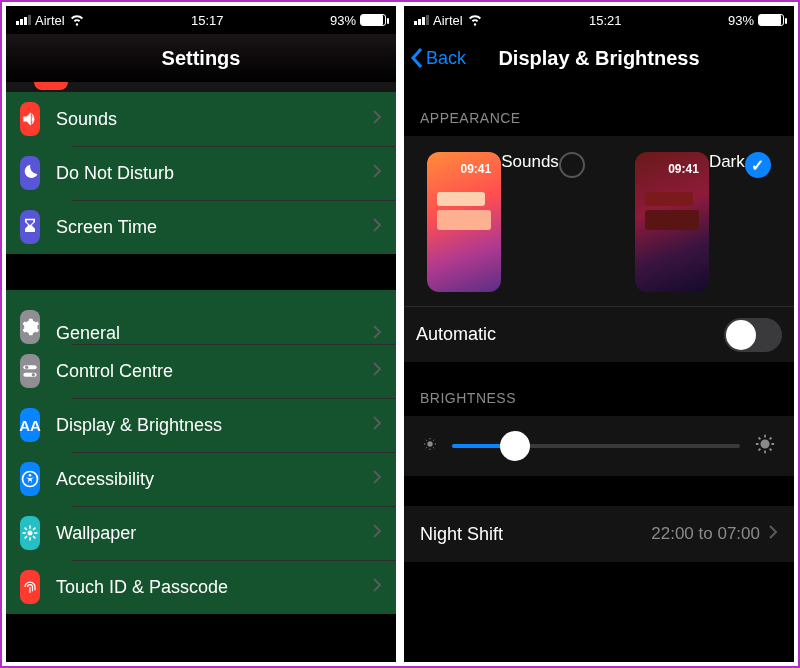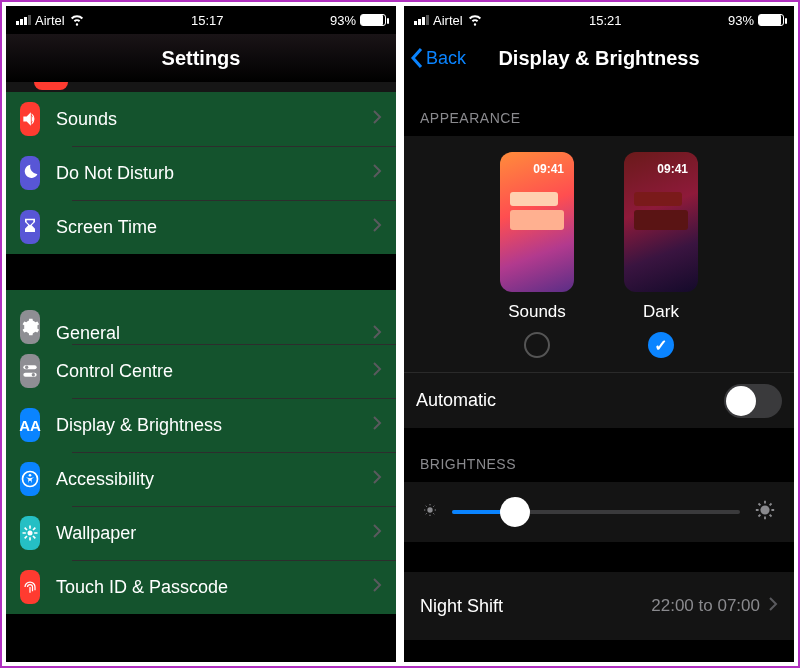--- a/index.html
+++ b/index.html
@@ -108,21 +108,21 @@
     background:#000;
   }
   
   .appearance {
     background:#141414;
     padding: 16px 0 14px;
     display:flex;
     justify-content:center;
     gap:50px;
   }
-  .mode { display:flex; flex-direction:column; align-items:center; gap:10px; }
+  .mode { display:flex; flex-direction:row; gap:0; }
   .thumb {
     width:74px; height:140px; border-radius:12px; overflow:hidden;
     position:relative;
   }
   .thumb-light { background:linear-gradient(160deg,#ff8c3b 0%,#ff4e50 40%,#b23a8e 70%,#5a2e86 100%); }
   .thumb-dark  { background:linear-gradient(160deg,#6a1a1a 0%,#8e1a3a 40%,#3a1440 70%,#140a2a 100%); }
   .thumb-time { position:absolute; top:10px; right:10px; font-size:12px; font-weight:600; color:#fff;}
   .thumb-bar1{position:absolute;top:40px;left:10px;width:48px;height:14px;border-radius:3px;}
   .thumb-bar2{position:absolute;top:58px;left:10px;width:54px;height:20px;border-radius:3px;}
   .thumb-light .thumb-bar1{background:#ffd0b0;}
@@ -145,21 +145,21 @@
     width:58px;height:34px;border-radius:17px;background:#3a3a3c;position:relative;margin-left:auto;
   }
   .switch i{position:absolute;width:30px;height:30px;border-radius:50%;background:#fff;top:2px;left:2px;}
   
   .slider-row{background:#141414;height:60px;display:flex;align-items:center;padding:0 18px;gap:14px;}
   .sun{color:#8a8a8e;}
   .track{flex:1;height:4px;background:#3a3a3c;border-radius:2px;position:relative;}
   .track-fill{position:absolute;left:0;top:0;height:100%;background:#0a84ff;border-radius:2px;}
   .thumb-dot{position:absolute;top:50%;width:30px;height:30px;border-radius:50%;background:#fff;transform:translate(-50%,-50%);}
   
-  .ns-row{background:#141414;height:68px;display:flex;align-items:center;padding:0 16px;}
+  .ns-row{background:#141414;height:56px;display:flex;align-items:center;padding:0 16px;}
   .chev svg{width:10px;height:16px;}
 </style>
 </head>
 <body>
 
 <div class="frame-wrap">
 
   <div class="phone">
     <div class="status-bar">
       <div class="status-left">

